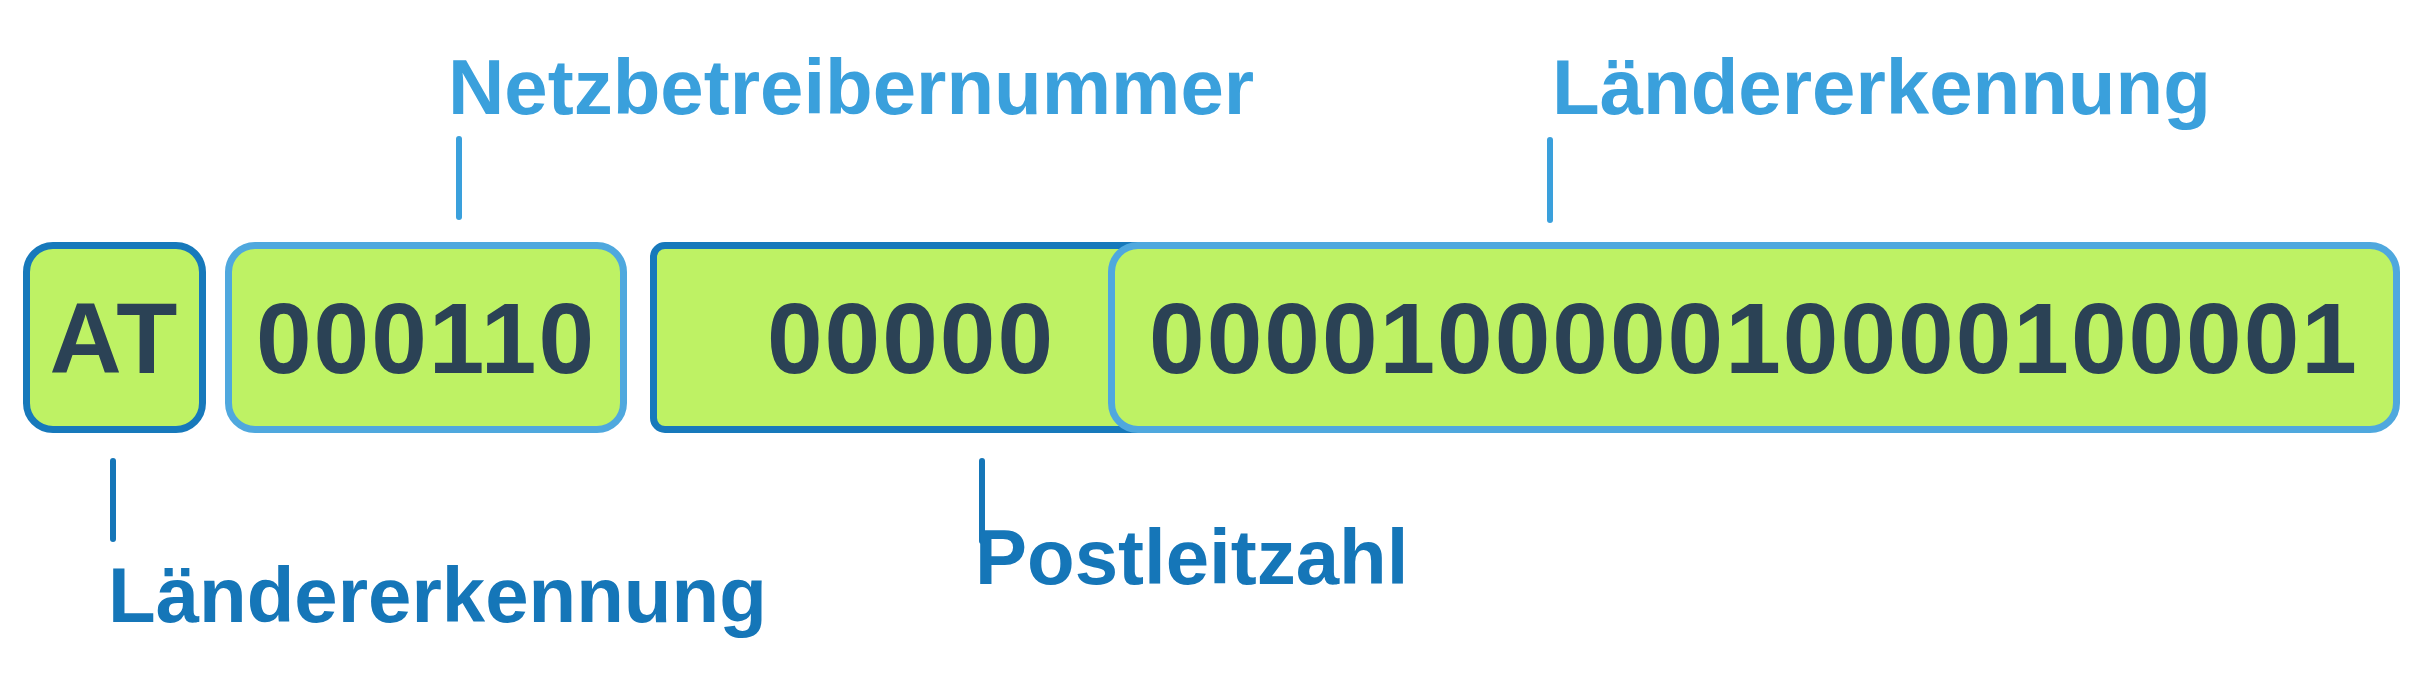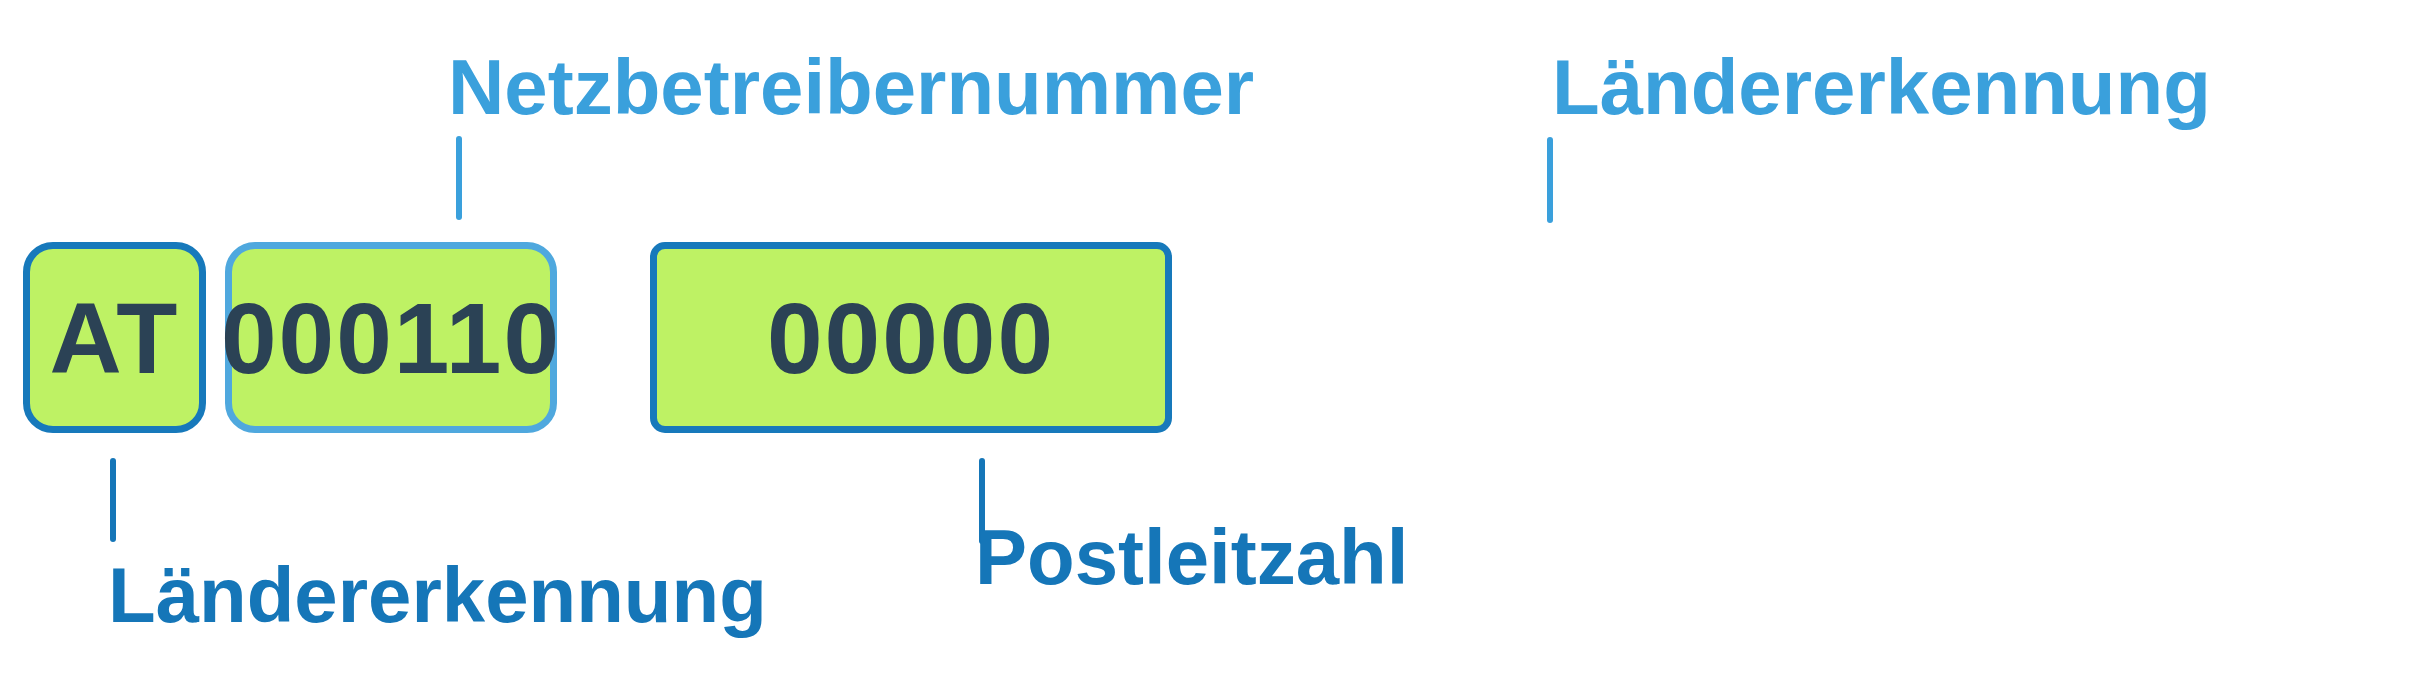--- a/index.html
+++ b/index.html
@@ -53,21 +53,21 @@
     background: #bef264;
     border-radius: 30px;
     border: 7px solid;
     display: flex;
     align-items: center;
     justify-content: center;
   }
   .box.dark  { border-color: var(--border-dark, #1779BB); }
   .box.light { border-color: var(--border-light, #4FA8DE); }
   .box.b1 { left: 23px;   width: 183px;  }
-  .box.b2 { left: 225px;  width: 332px; justify-content: center;  }
+  .box.b2 { left: 225px;  width: 402px; justify-content: center;  }
   .box.b3 { left: 650px;  width: 522px; border-radius: 15px;  }
   .box.b4 { left: 1108px; width: 1292px; }
 
   .box .value {
     font-weight: 700;
     font-size: 100px;
     letter-spacing: 2px;
     color: var(--digit-text, #2B4255);
     white-space: nowrap;
     line-height: 1;
@@ -86,20 +86,23 @@
 
   <div class="box dark b1">
     <span class="value">AT</span>
   </div>
   <div class="box light b2">
     <span class="value">000110</span>
   </div>
   <div class="box dark b3">
     <span class="value">00000</span>
   </div>
+  <div class="box light b4">
+    <span class="value">000010000010000100001</span>
+  </div>
 
   <div class="connector bottom laender-line"></div>
   <div class="connector bottom post-line"></div>
 
   <div class="anno bottom laender">Ländererkennung</div>
   <div class="anno bottom post">Postleitzahl</div>
 
 </div>
 
 </body></html>

